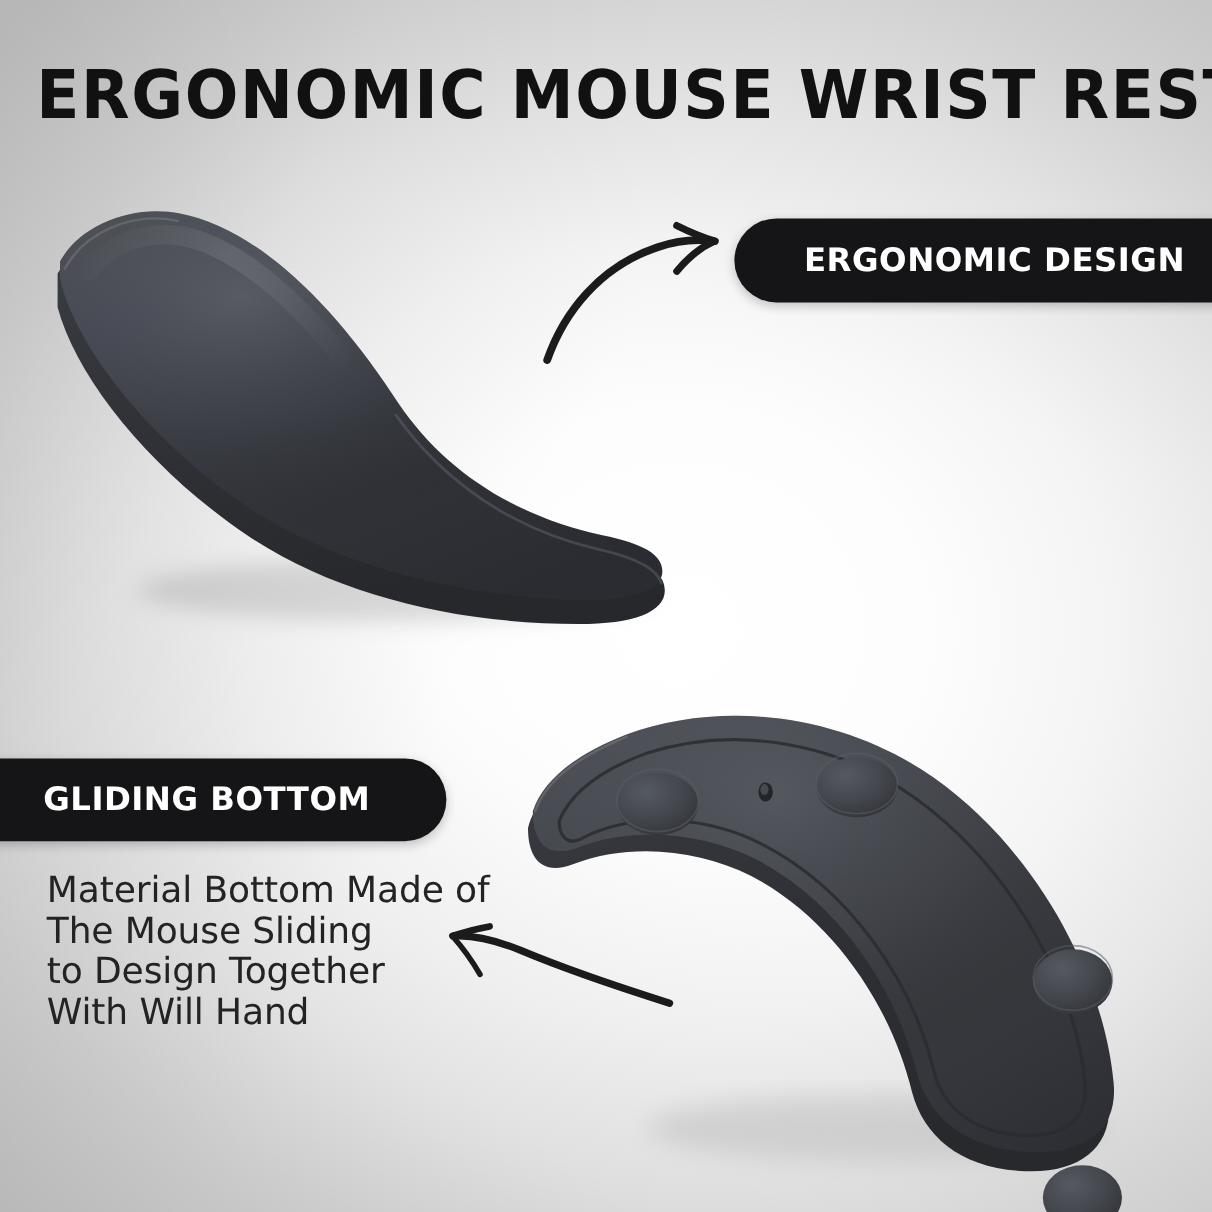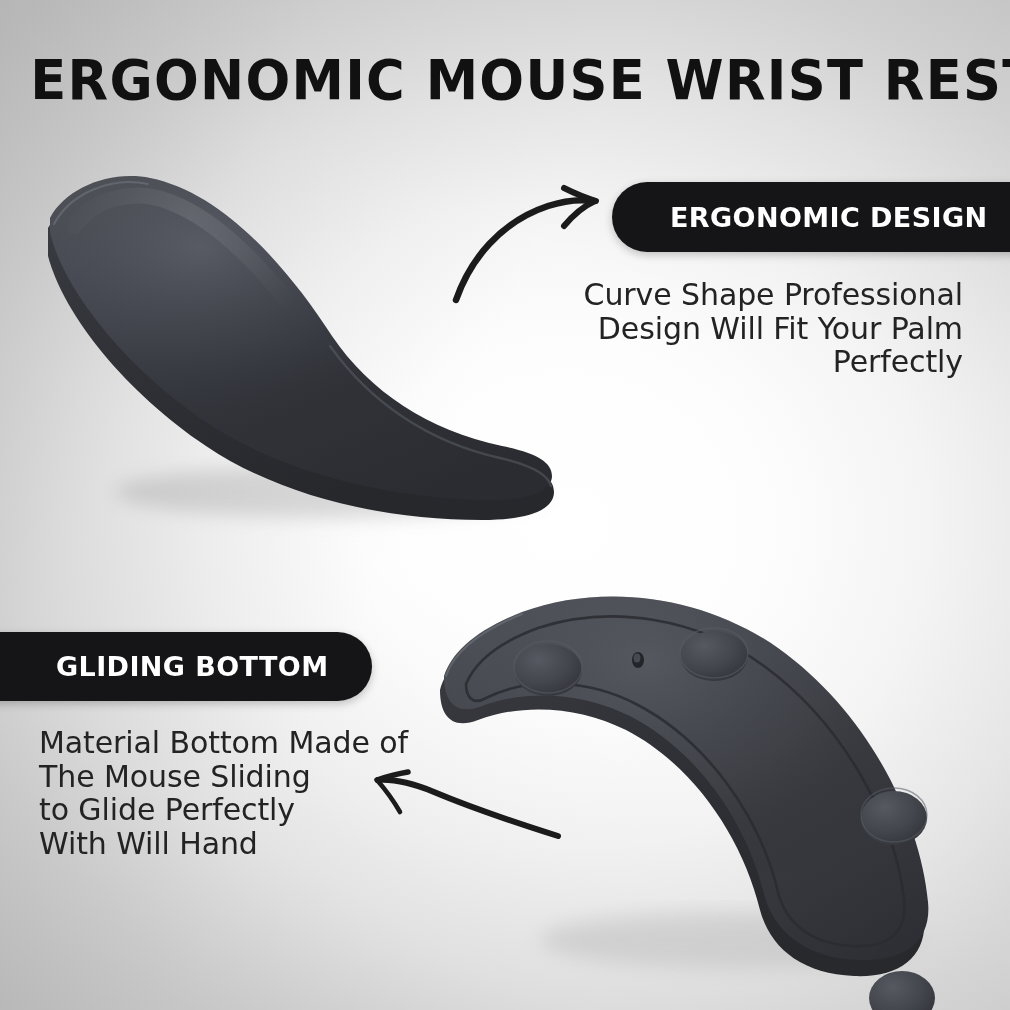--- a/index.html
+++ b/index.html
@@ -83,21 +83,21 @@
 
   .banner-left {
     left: -60px;           
     width: 432px;
     top: 632px;
     height: 69px;
     border-radius: 0 35px 35px 0;
     padding-left: 60px;
     box-sizing: border-box;
   }
-  .banner-left .banner-text { margin-left: 56px; }
+  .banner-left .banner-text { margin-left: 36px; }
 
   
   .body-copy {
     position: absolute;
     font-family: "DejaVu Sans", "Liberation Sans", sans-serif;
     font-weight: 400;
     font-size: 30px;
     line-height: 33.5px;
     color: #232323;
     letter-spacing: -0.1px;
@@ -310,30 +310,25 @@
       <path d="M206,70 C168,58 120,42 82,26 C60,17 42,13 26,14" fill="none" stroke="#1b1b1b" stroke-width="6" stroke-linecap="round"></path>
       <path d="M56,6 C44,8 34,11 25,14" fill="none" stroke="#1b1b1b" stroke-width="5.5" stroke-linecap="round"></path>
       <path d="M25,14 C32,22 40,32 48,46" fill="none" stroke="#1b1b1b" stroke-width="4.6" stroke-linecap="round"></path>
     </svg>
   </div>
 
   <div class="banner banner-right">
     <span class="banner-text">ERGONOMIC DESIGN</span>
   </div>
 
-  <div class="body-copy copy-right">
-    <span class="ln">Curve Shape Professional</span>
-    <span class="ln">Design Will Fit Your Palm</span>
-    <span class="ln">Perfectly</span>
-  </div>
 
   <div class="banner banner-left">
     <span class="banner-text">GLIDING BOTTOM</span>
   </div>
 
   <div class="body-copy copy-left">
     <span class="ln">Material Bottom Made of</span>
     <span class="ln">The Mouse Sliding</span>
-    <span class="ln">to Glide Perfectly</span>
+    <span class="ln">to Design Together</span>
     <span class="ln">With Will Hand</span>
   </div>
 
 </div>
 
 </body></html>

